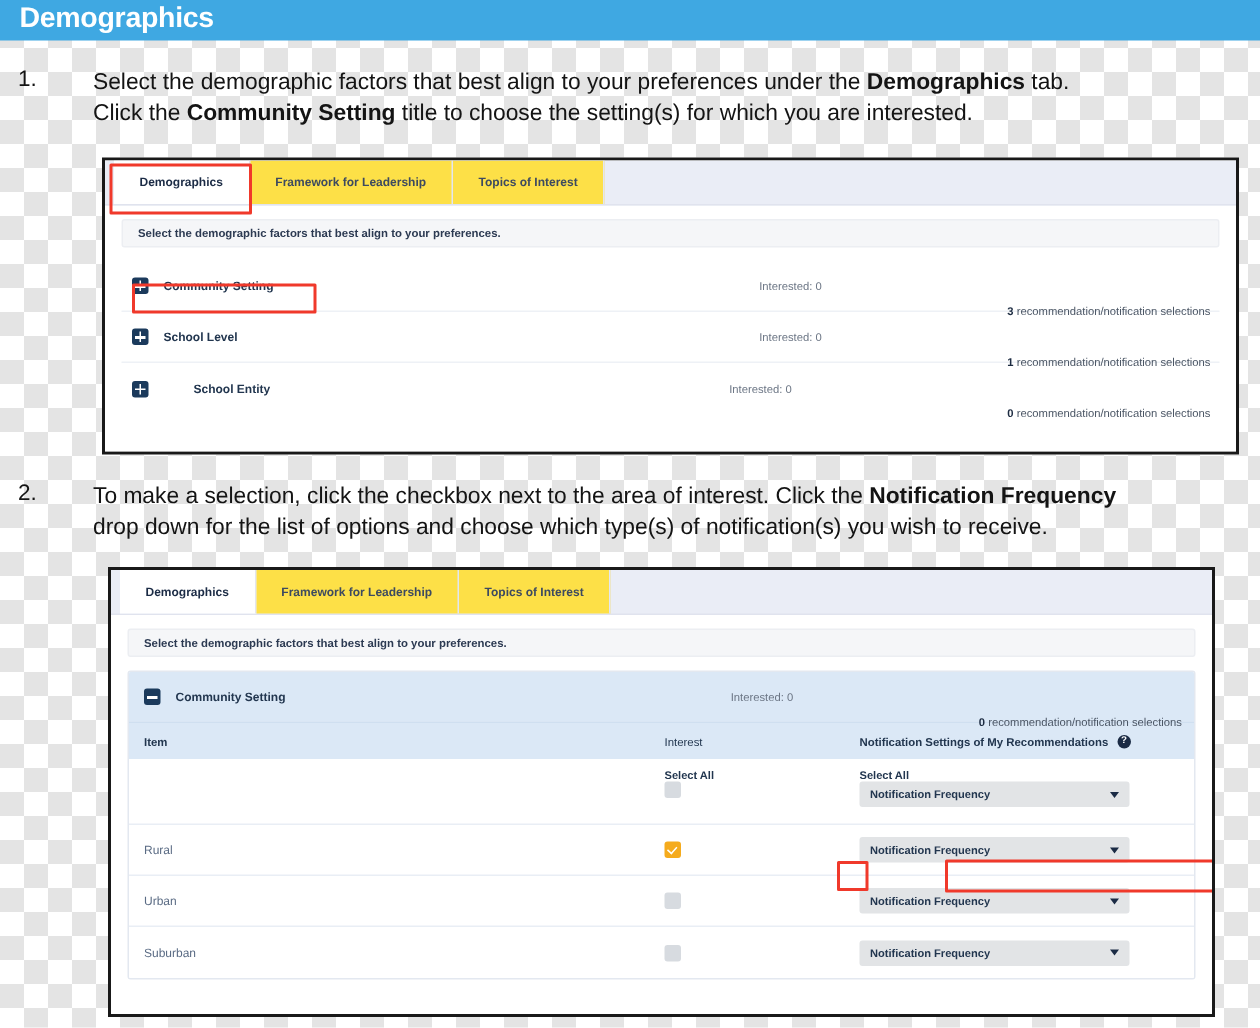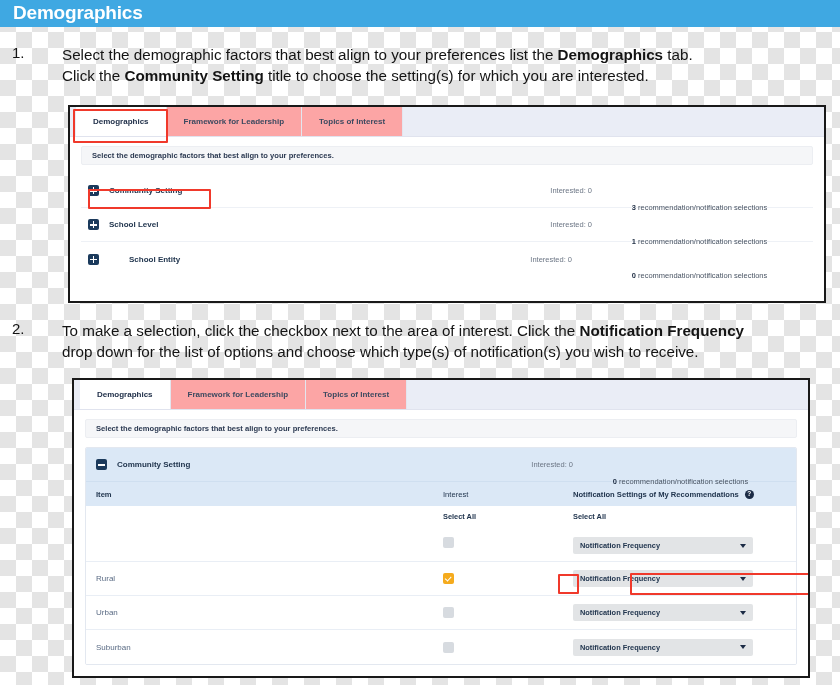--- a/index.html
+++ b/index.html
@@ -108,21 +108,21 @@
     box-sizing: border-box;
   }
   .tab {
     display: flex;
     align-items: center;
     justify-content: center;
     padding: 0 17px;
     font-size: 8px;
     font-weight: bold;
     color: #3d4a60;
-    background: #fca5a5;
+    background: #fde047;
     border-right: 1px solid #e3e6ef;
     box-sizing: border-box;
     white-space: nowrap;
     cursor: pointer;
   }
   .tab.active {
     background: #ffffff;
     color: #1b2b45;
   }
   .tabstrip-fill {
@@ -185,28 +185,28 @@
     font-size: 8px;
     font-weight: bold;
     color: #22364f;
     white-space: nowrap;
   }
   .acc-spacer { flex: 1; }
   .acc-interested {
     font-size: 7.5px;
     color: #6c7685;
     width: 130px;
-    text-align: right;
+    text-align: center;
     white-space: nowrap;
   }
   .acc-sel {
     font-size: 7.5px;
     color: #4a5564;
     width: 215px;
-    text-align: center;
+    text-align: right;
     white-space: nowrap;
     margin-top: 33px;
   }
   .acc-sel b {
     color: #1d2c42;
     font-weight: bold;
   }
 
   
   .expanded {
@@ -307,21 +307,21 @@
   .cell-notif {
     width: 215px;
     display: flex;
     flex-direction: column;
     align-items: flex-start;
   }
   .selectall-label {
     font-size: 7.4px;
     font-weight: bold;
     color: #22364f;
-    margin-bottom: 16px;
+    margin-bottom: 0;
     white-space: nowrap;
   }
 
   .checkbox {
     width: 11px;
     height: 11px;
     border-radius: 2px;
     background: #d7dbe0;
     flex: none;
     position: relative;
@@ -384,21 +384,21 @@
 </head>
 <body>
 
 <div class="banner">
   <div class="banner-title">Demographics</div>
 </div>
 
 <div class="step" id="step1">
   <div class="step-num">1.</div>
   <div class="step-body">
-    <span>Select the demographic factors that best align to your preferences list the </span><b>Demographics</b><span> tab.</span><br>
+    <span>Select the demographic factors that best align to your preferences under the </span><b>Demographics</b><span> tab.</span><br>
     <span>Click the </span><b>Community Setting</b><span> title to choose the setting(s) for which you are interested.</span>
   </div>
 </div>
 
 <div class="shot" id="shot1">
   <div class="app">
 
     <div class="tabstrip">
       <div class="tab active">Demographics</div>
       <div class="tab">Framework for Leadership</div>

